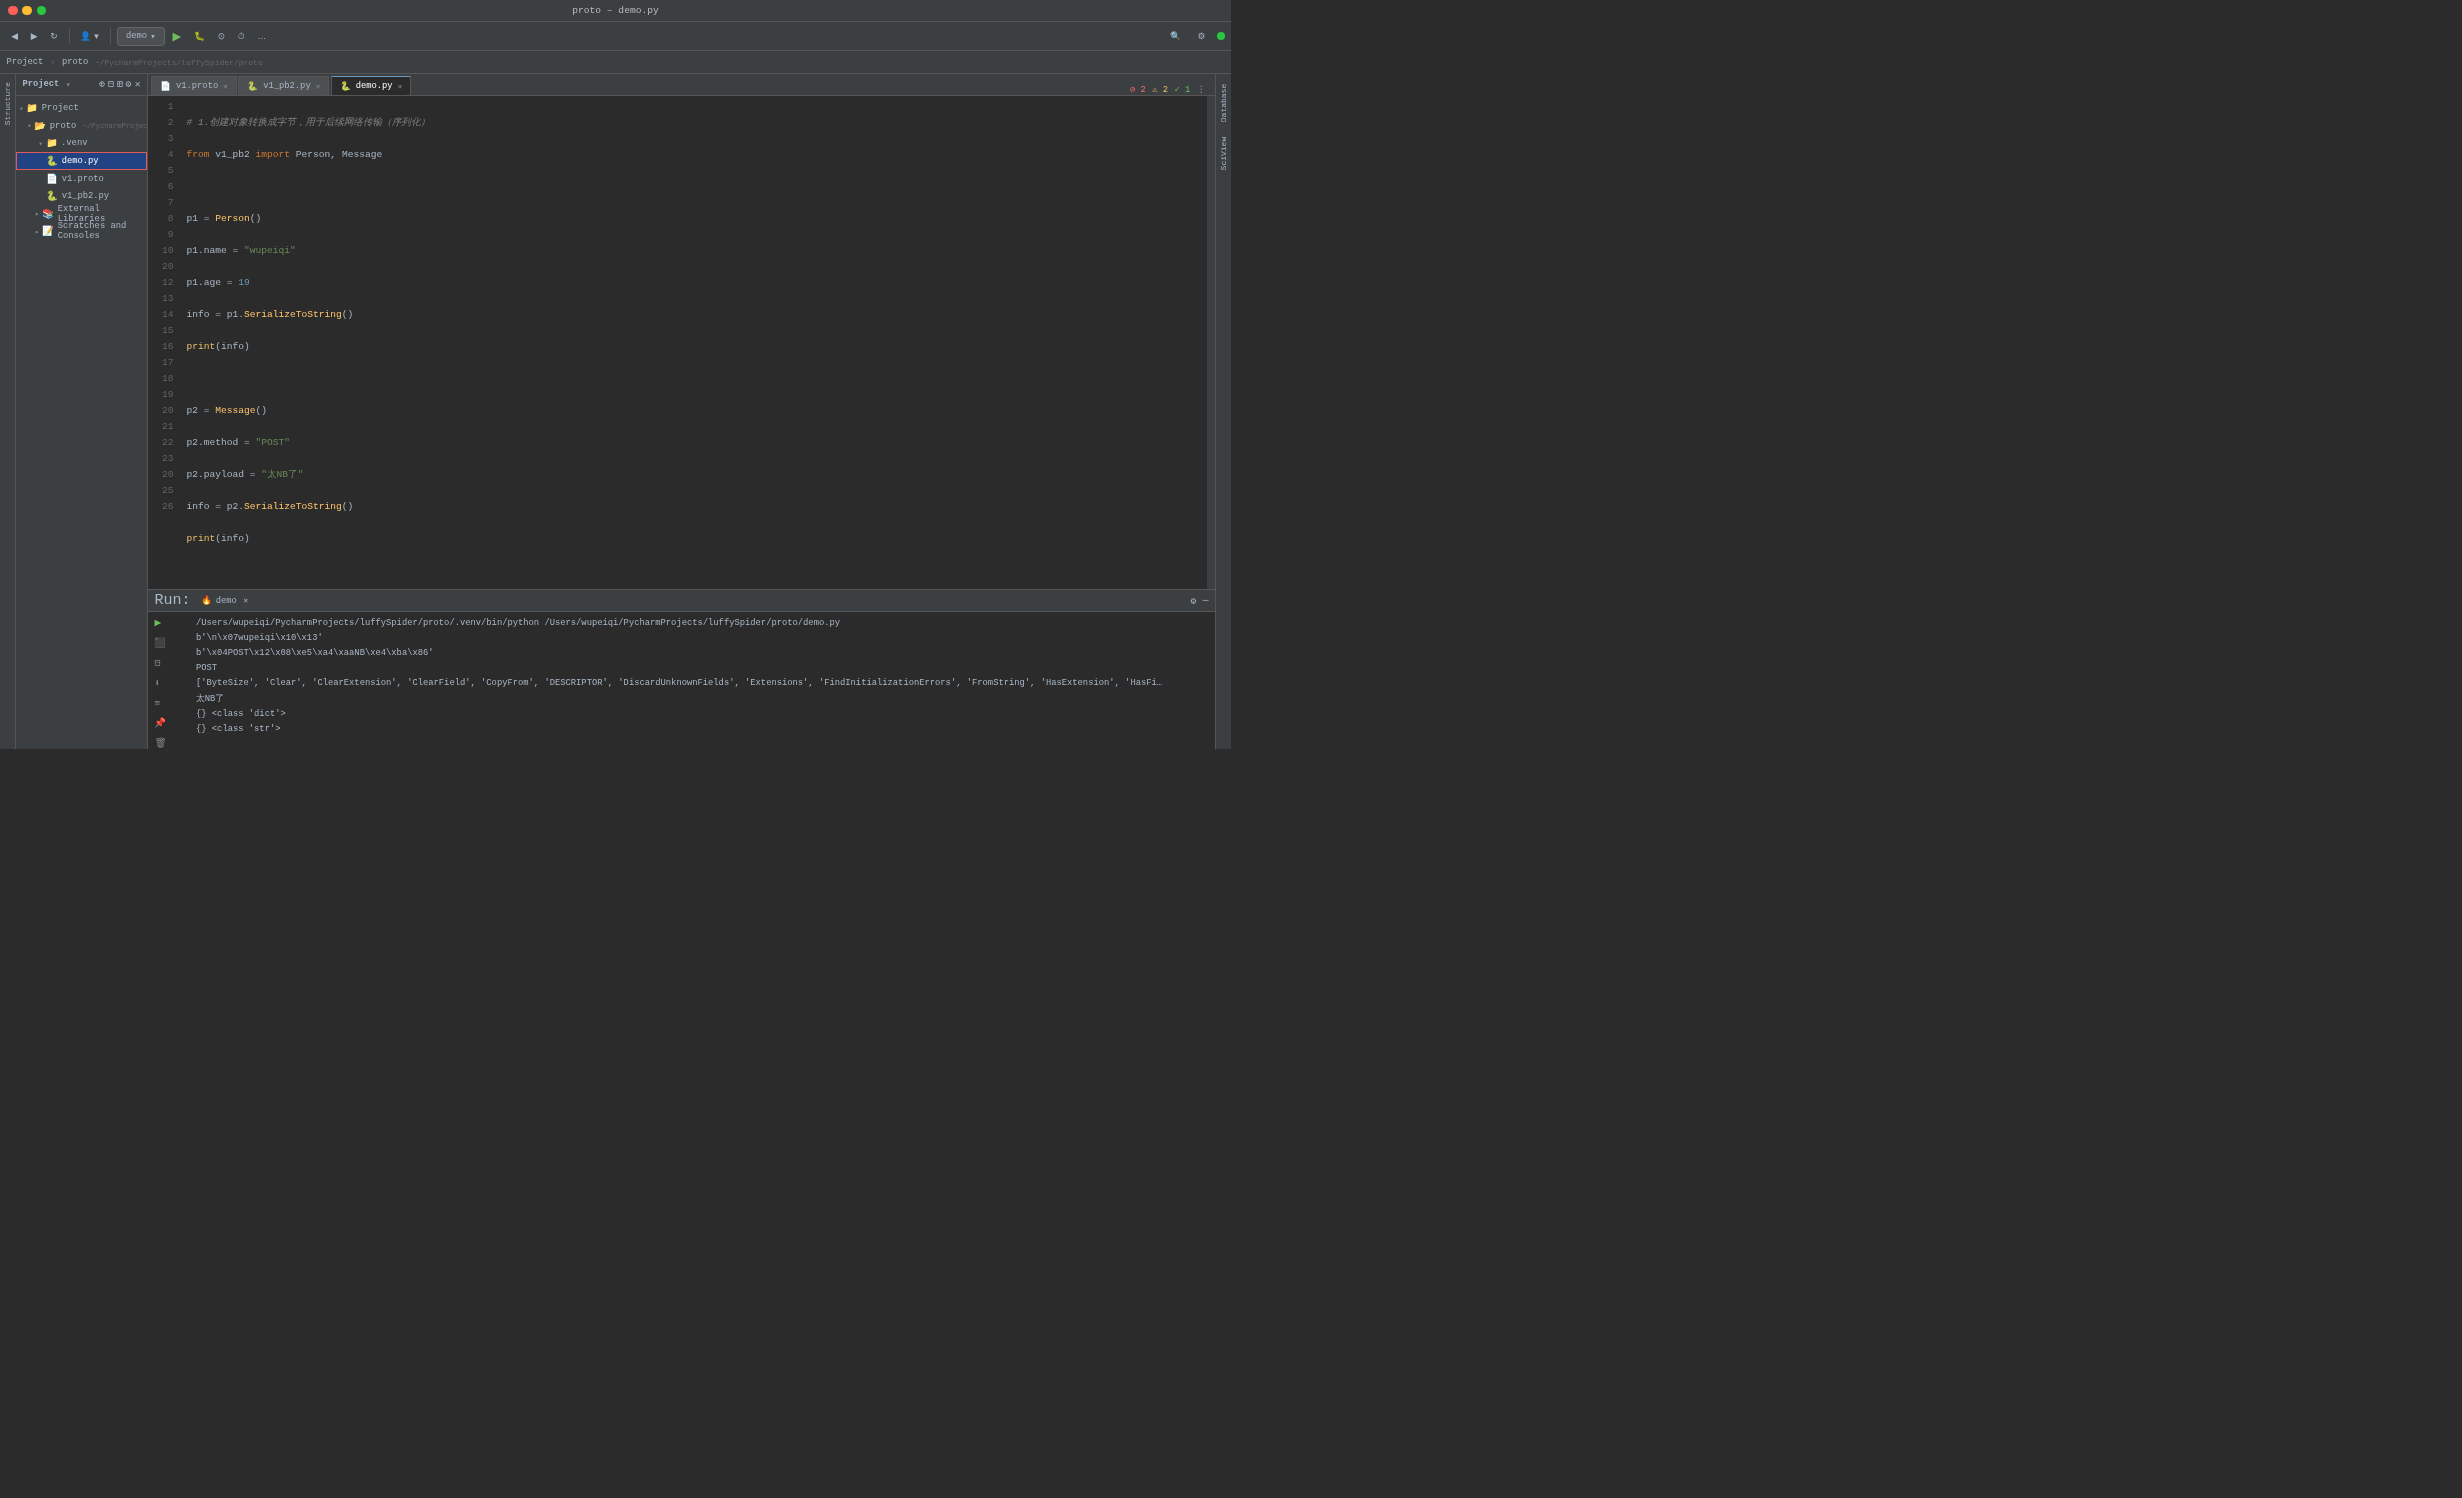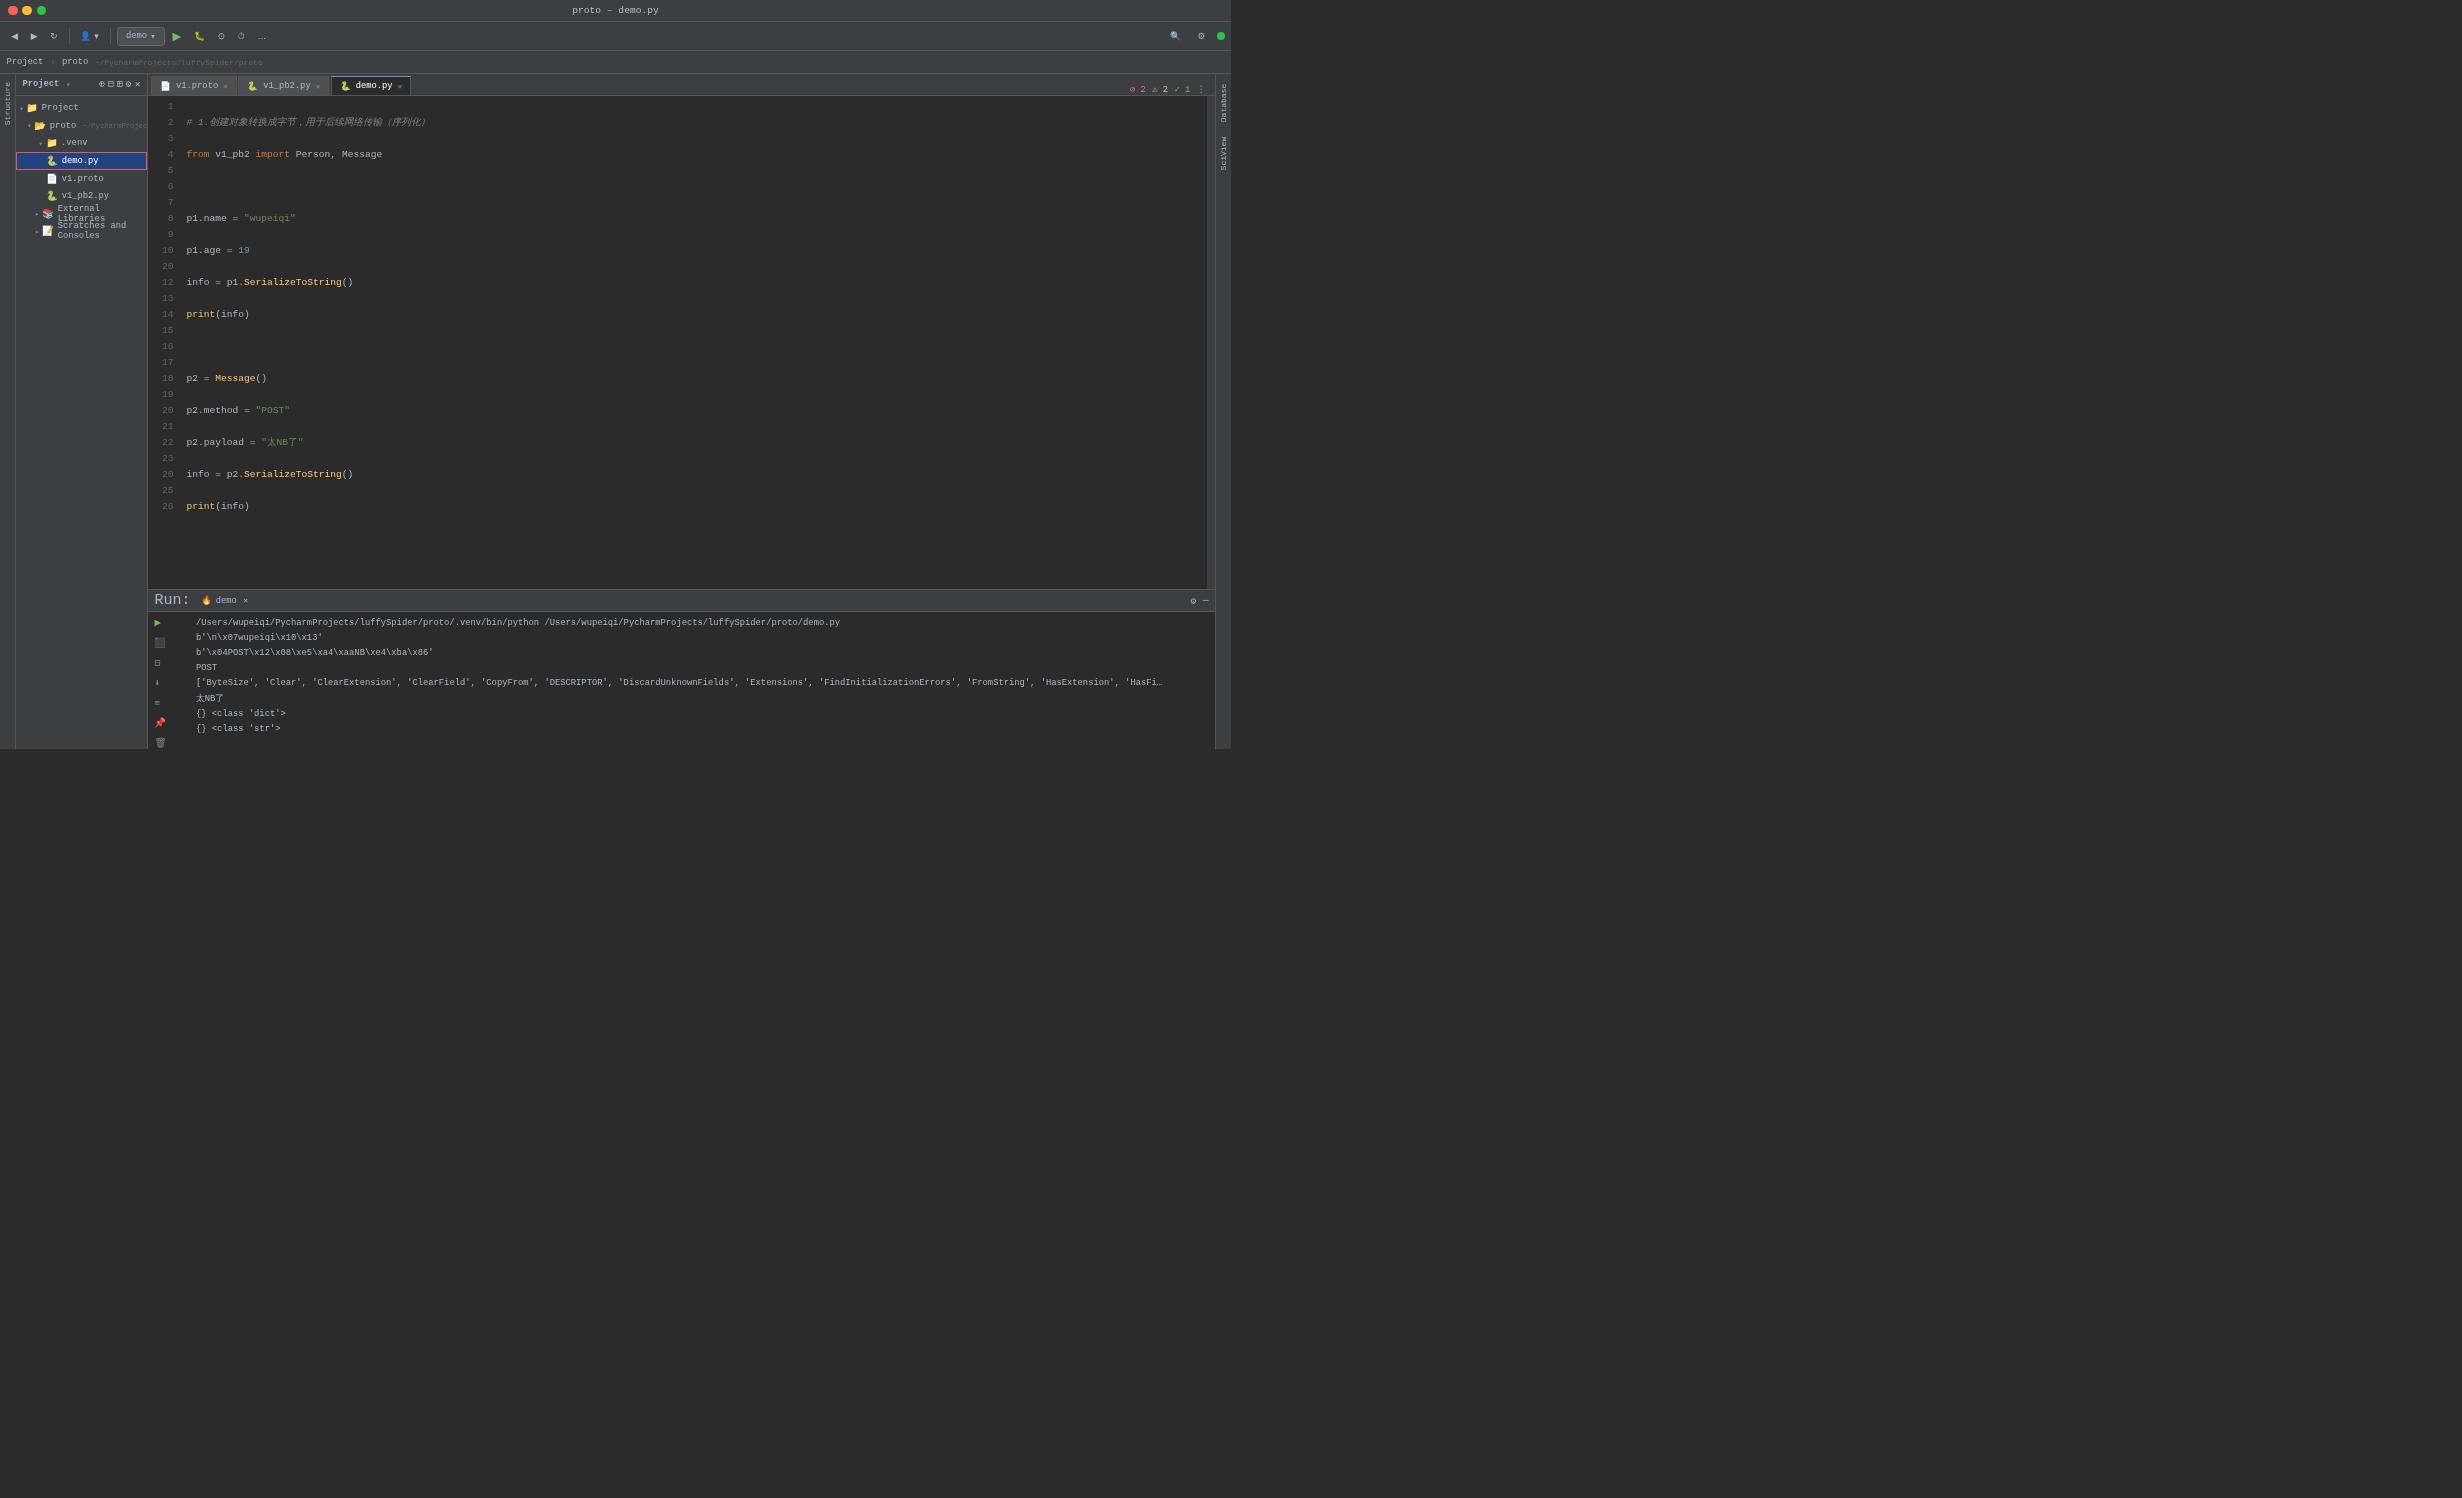--- a/index.html
+++ b/index.html
@@ -472,20 +472,21 @@
           <div>22</div>
           <div>23</div>
           <div>20</div>
           <div>25</div>
         <div>26</div>
       </div>
       <div class="code-content">
 <div class="code-line"><span class="c-comment"># 1.创建对象转换成字节，用于后续网络传输（序列化）</span></div>
 <div class="code-line"><span class="c-keyword">from</span> <span class="c-normal">v1_pb2</span> <span class="c-keyword">import</span> <span class="c-normal">Person</span><span class="c-normal">, </span><span class="c-normal">Message</span></div>
 <div class="code-line"></div>
+<div class="code-line"><span class="c-normal">p1 </span><span class="c-normal">= </span><span class="c-func">Person</span><span class="c-normal">()</span></div>
 <div class="code-line"><span class="c-normal">p1.name </span><span class="c-normal">= </span><span class="c-string">"wupeiqi"</span></div>
 <div class="code-line"><span class="c-normal">p1.age </span><span class="c-normal">= </span><span class="c-number">19</span></div>
 <div class="code-line"><span class="c-normal">info </span><span class="c-normal">= </span><span class="c-normal">p1</span><span class="c-normal">.</span><span class="c-func">SerializeToString</span><span class="c-normal">()</span></div>
 <div class="code-line"><span class="c-builtin">print</span><span class="c-normal">(info)</span></div>
 <div class="code-line"></div>
 <div class="code-line"><span class="c-normal">p2 </span><span class="c-normal">= </span><span class="c-func">Message</span><span class="c-normal">()</span></div>
 <div class="code-line"><span class="c-normal">p2.method </span><span class="c-normal">= </span><span class="c-string">"POST"</span></div>
 <div class="code-line"><span class="c-normal">p2.payload </span><span class="c-normal">= </span><span class="c-string">"太NB了"</span></div>
 <div class="code-line"><span class="c-normal">info </span><span class="c-normal">= </span><span class="c-normal">p2</span><span class="c-normal">.</span><span class="c-func">SerializeToString</span><span class="c-normal">()</span></div>
 <div class="code-line"><span class="c-builtin">print</span><span class="c-normal">(info)</span></div>

